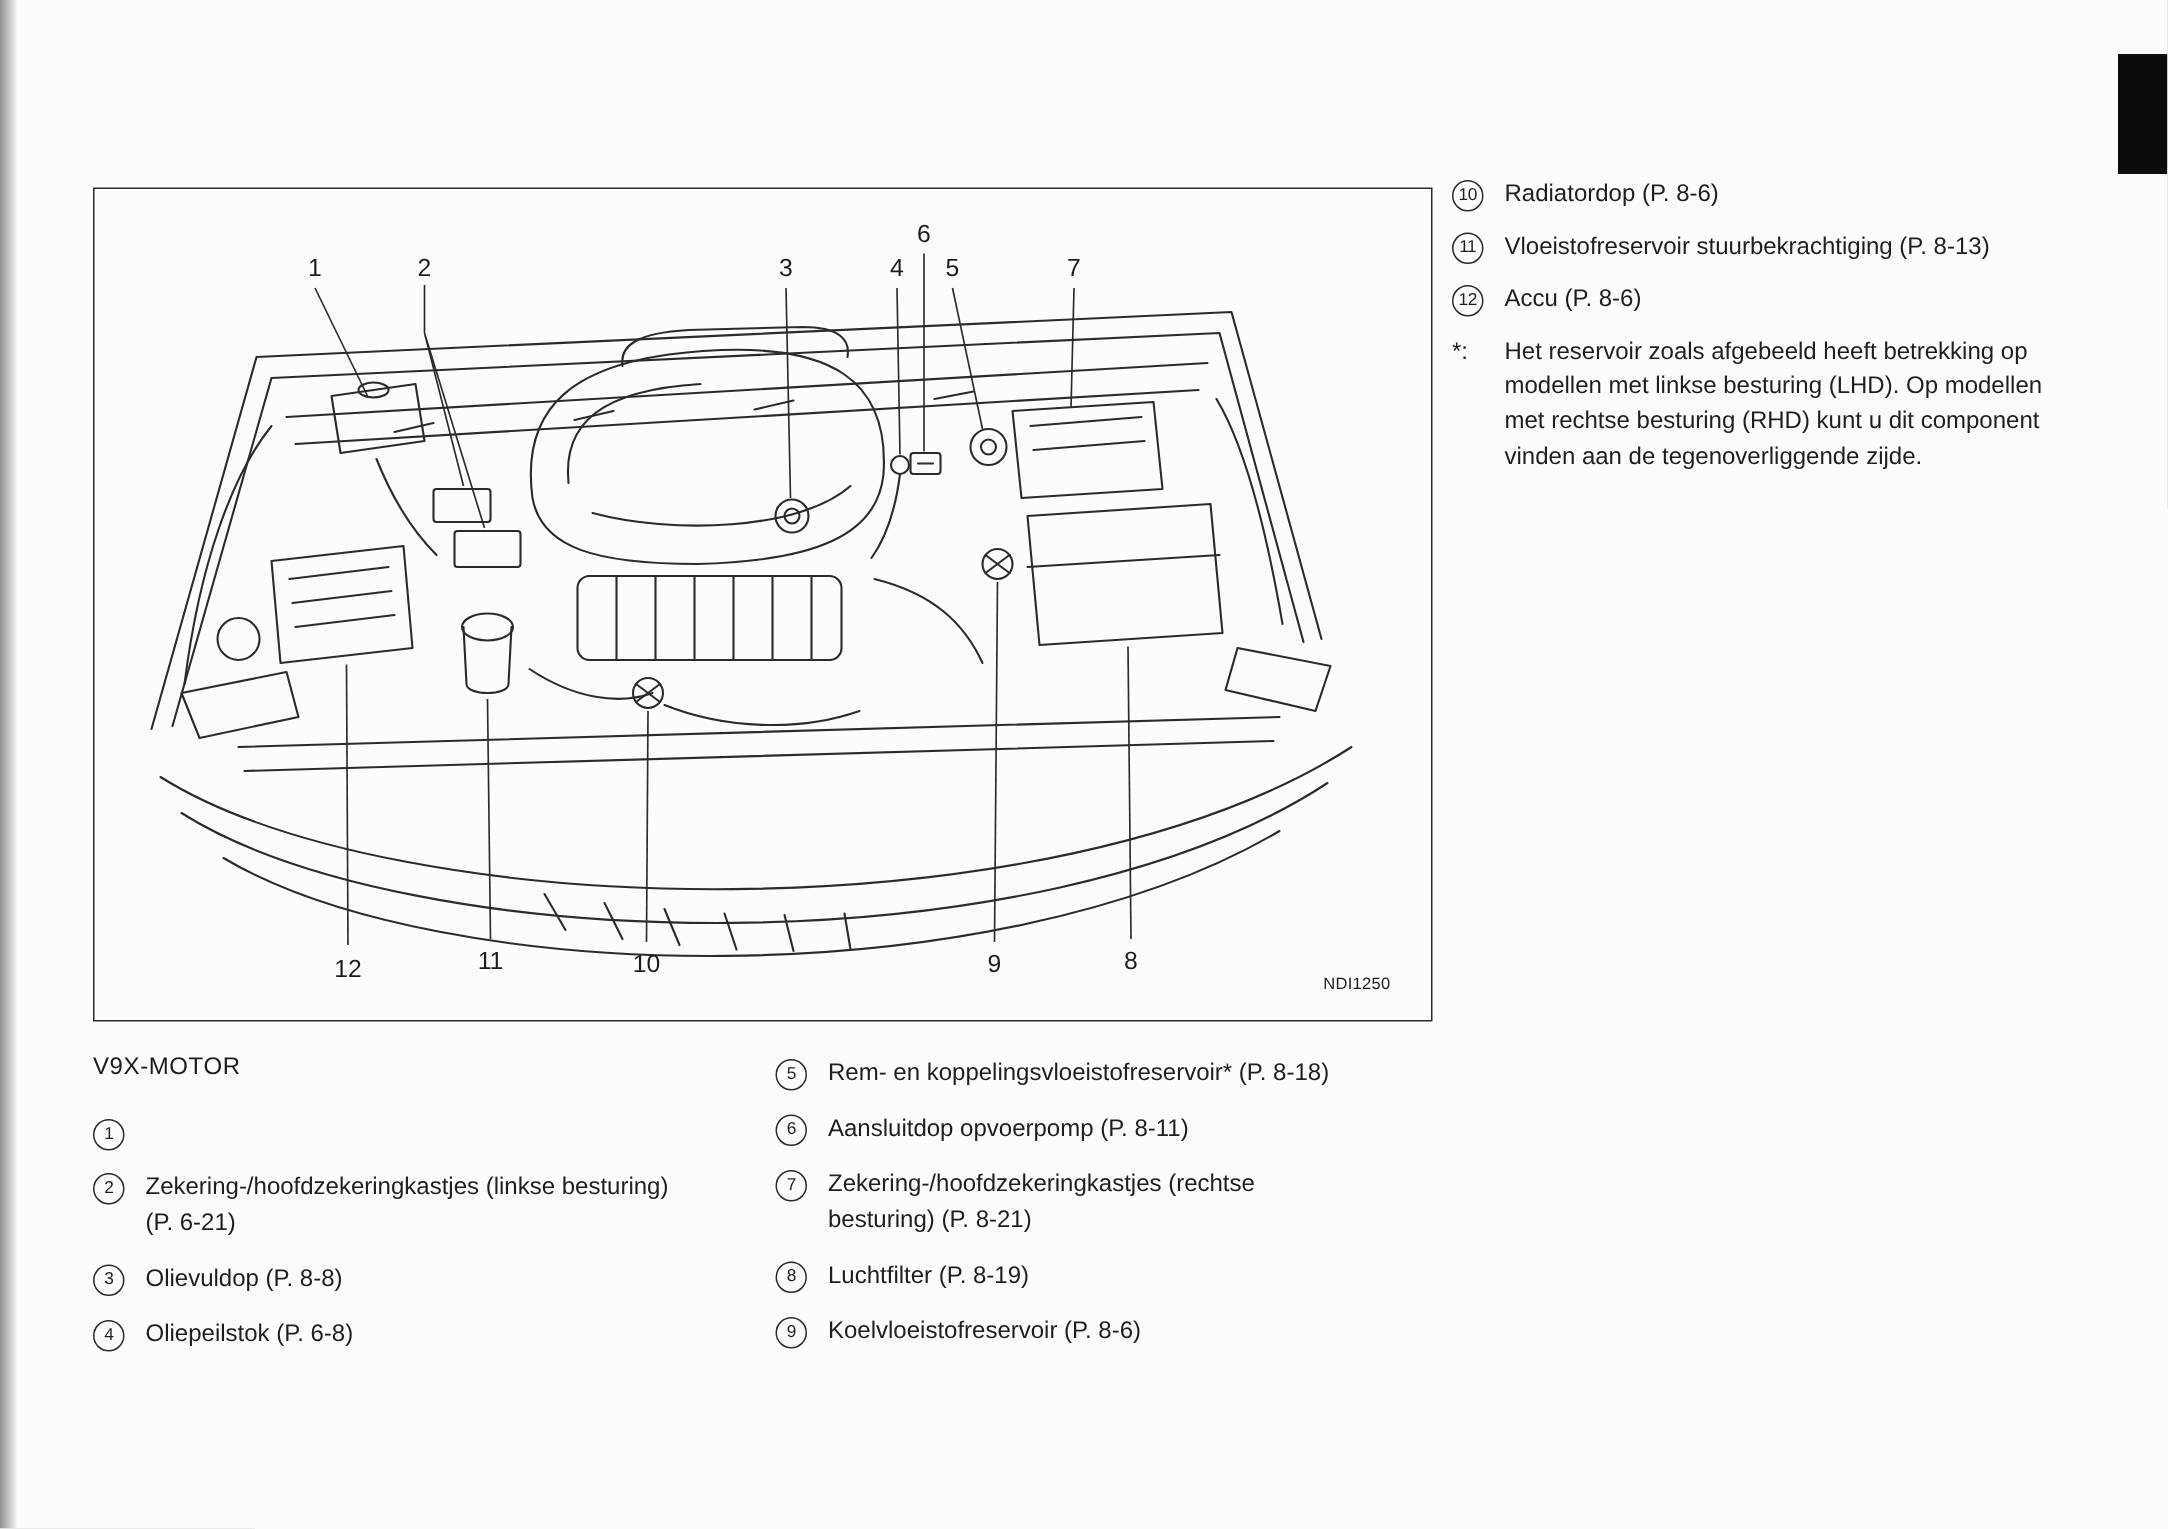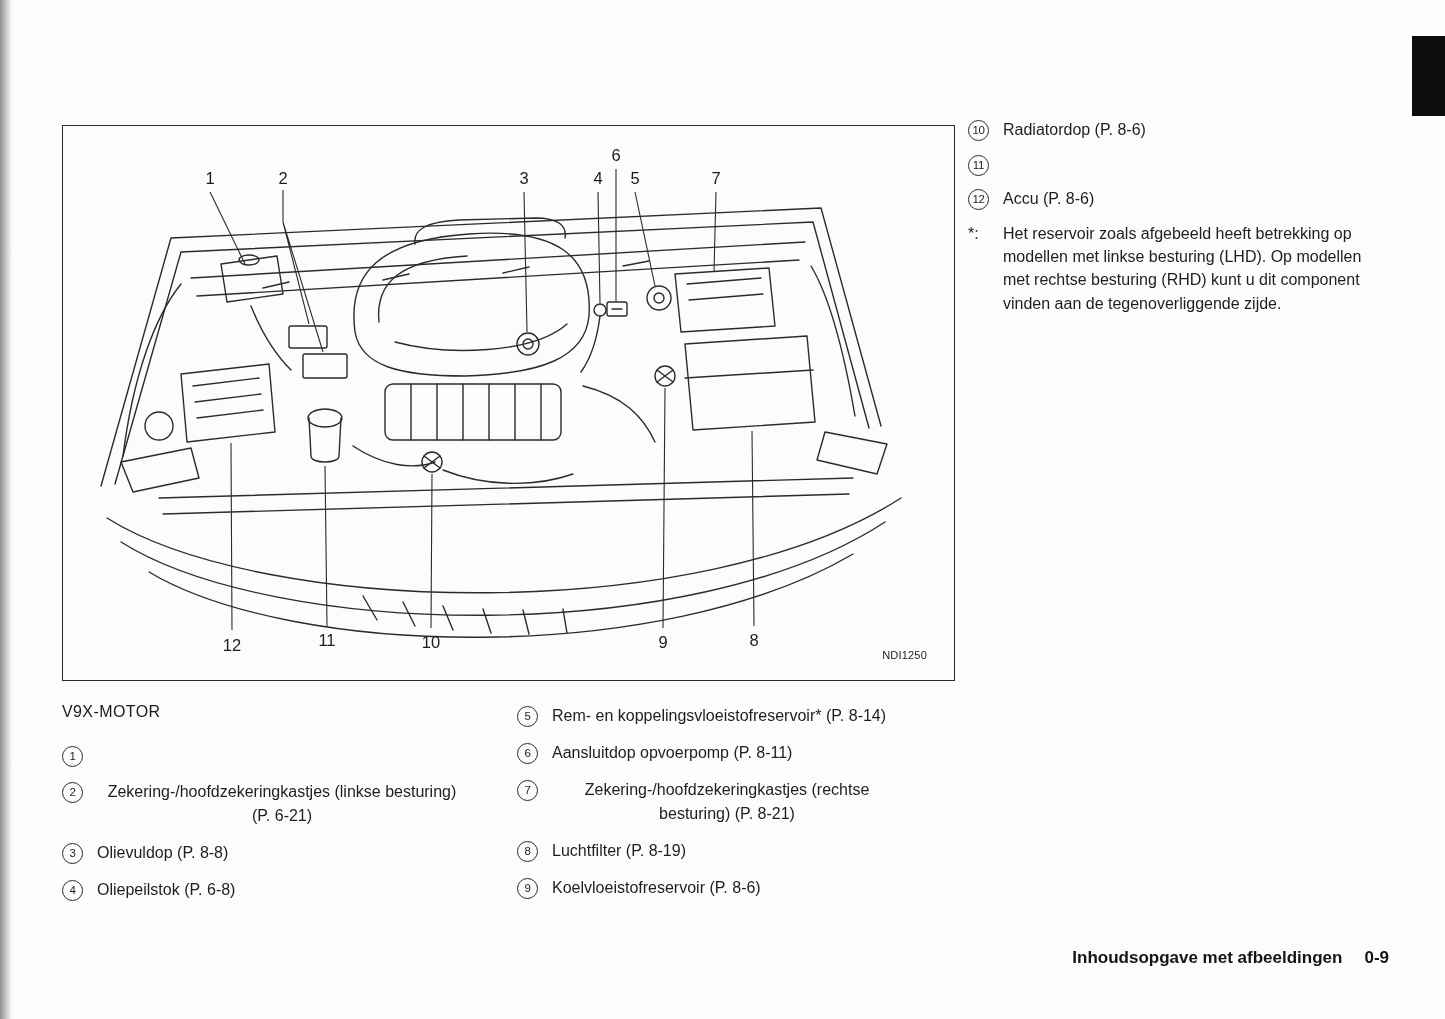--- a/index.html
+++ b/index.html
@@ -36,21 +36,21 @@
     display:flex; align-items:flex-start;
     font-size:16px; line-height:1.5; margin-bottom:13px;
   }
   .legend-right .legend-item { margin-bottom:11px; }
   .cnum {
     flex:0 0 auto; width:21px; height:21px; margin-right:14px; margin-top:2px;
     border:1.3px solid #2a2a2a; border-radius:50%;
     display:flex; align-items:center; justify-content:center;
     font-size:11.5px; letter-spacing:-.3px;
   }
-  .ltext { display:block;text-align:center; }
+  .ltext { display:block; }
 
   .footnote {
     display:flex; align-items:flex-start; margin-top:10px;
     font-size:16px; line-height:1.45;
   }
   .fmark { flex:0 0 auto; width:21px; margin-right:14px; margin-top:0; }
   .ftext { display:block; width:378px; }
 
   .section-heading {
     position:absolute; left:62px; top:703px;
@@ -181,20 +181,21 @@
     </svg>
   </div>
 
   <div class="legend-col legend-right">
     <div class="legend-item">
       <span class="cnum">10</span>
       <span class="ltext">Radiatordop (P. 8-6)</span>
     </div>
     <div class="legend-item">
       <span class="cnum">11</span>
+      <span class="ltext">Vloeistofreservoir stuurbekrachtiging (P. 8-13)</span>
     </div>
     <div class="legend-item">
       <span class="cnum">12</span>
       <span class="ltext">Accu (P. 8-6)</span>
     </div>
     <div class="footnote">
       <span class="fmark">*:</span>
       <span class="ftext">Het reservoir zoals afgebeeld heeft betrekking op modellen met linkse besturing (LHD). Op modellen met rechtse besturing (RHD) kunt u dit component vinden aan de tegenoverliggende zijde.</span>
     </div>
   </div>
@@ -215,37 +216,34 @@
     </div>
     <div class="legend-item">
       <span class="cnum">4</span>
       <span class="ltext">Oliepeilstok (P. 6-8)</span>
     </div>
   </div>
 
   <div class="legend-col legend-middle">
     <div class="legend-item">
       <span class="cnum">5</span>
-      <span class="ltext">Rem- en koppelingsvloeistofreservoir* (P. 8-14)</span>
+      <span class="ltext">Rem- en koppelingsvloeistofreservoir* (P. 8-18)</span>
     </div>
     <div class="legend-item">
       <span class="cnum">6</span>
       <span class="ltext">Aansluitdop opvoerpomp (P. 8-11)</span>
     </div>
     <div class="legend-item">
       <span class="cnum">7</span>
       <span class="ltext">Zekering-/hoofdzekeringkastjes (rechtse besturing) (P. 8-21)</span>
     </div>
     <div class="legend-item">
       <span class="cnum">8</span>
       <span class="ltext">Luchtfilter (P. 8-19)</span>
     </div>
     <div class="legend-item">
       <span class="cnum">9</span>
       <span class="ltext">Koelvloeistofreservoir (P. 8-6)</span>
     </div>
   </div>
 
-  <div class="page-footer">
-    <span>Inhoudsopgave met afbeeldingen</span><span class="pgnum">0-9</span>
-  </div>
 
 </div>
 
 </body></html>

